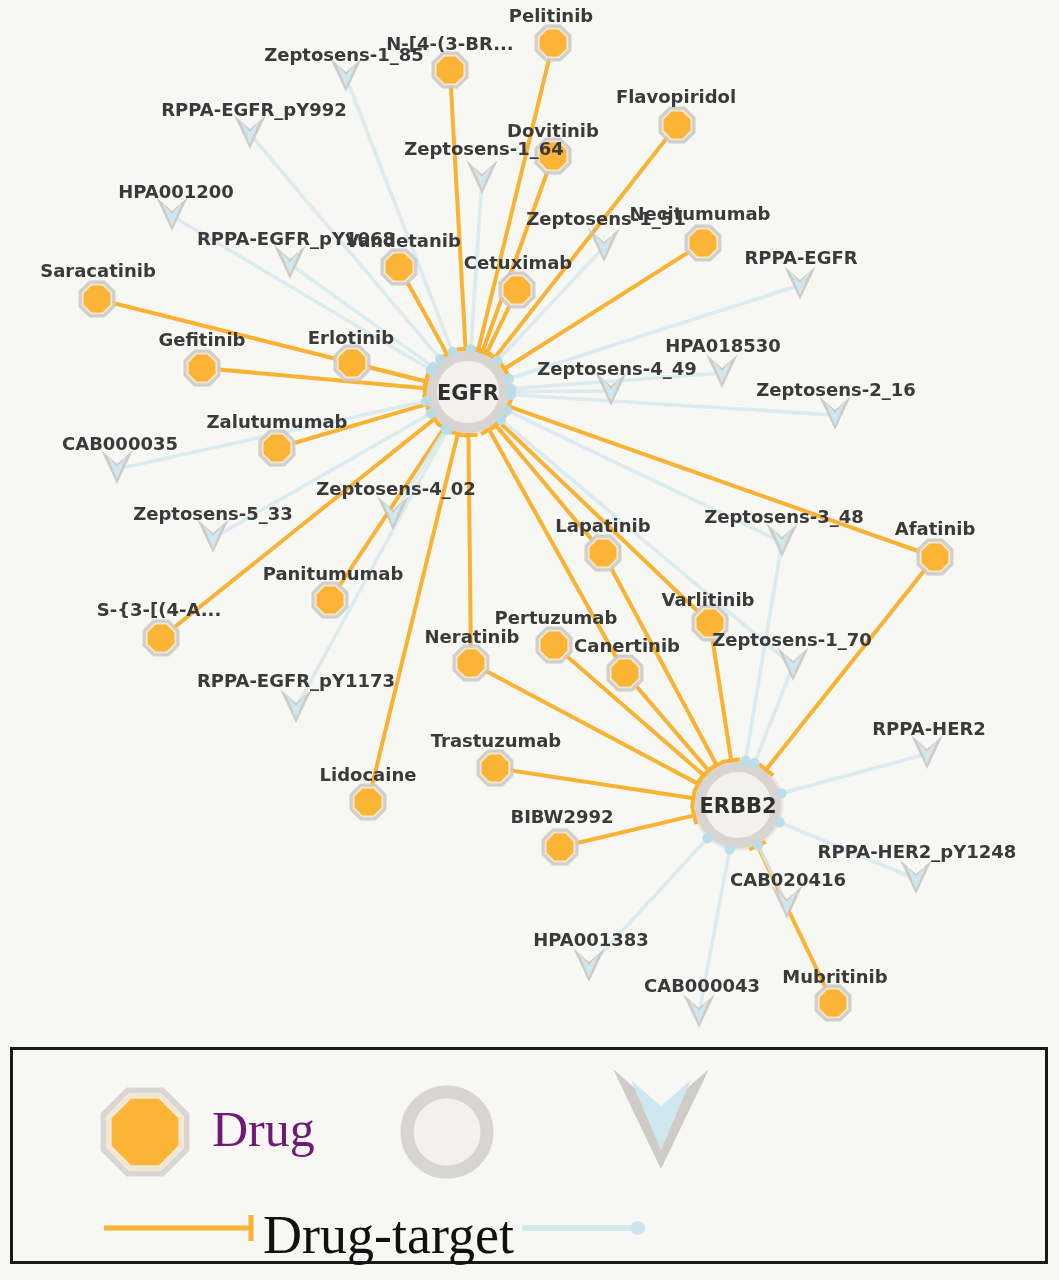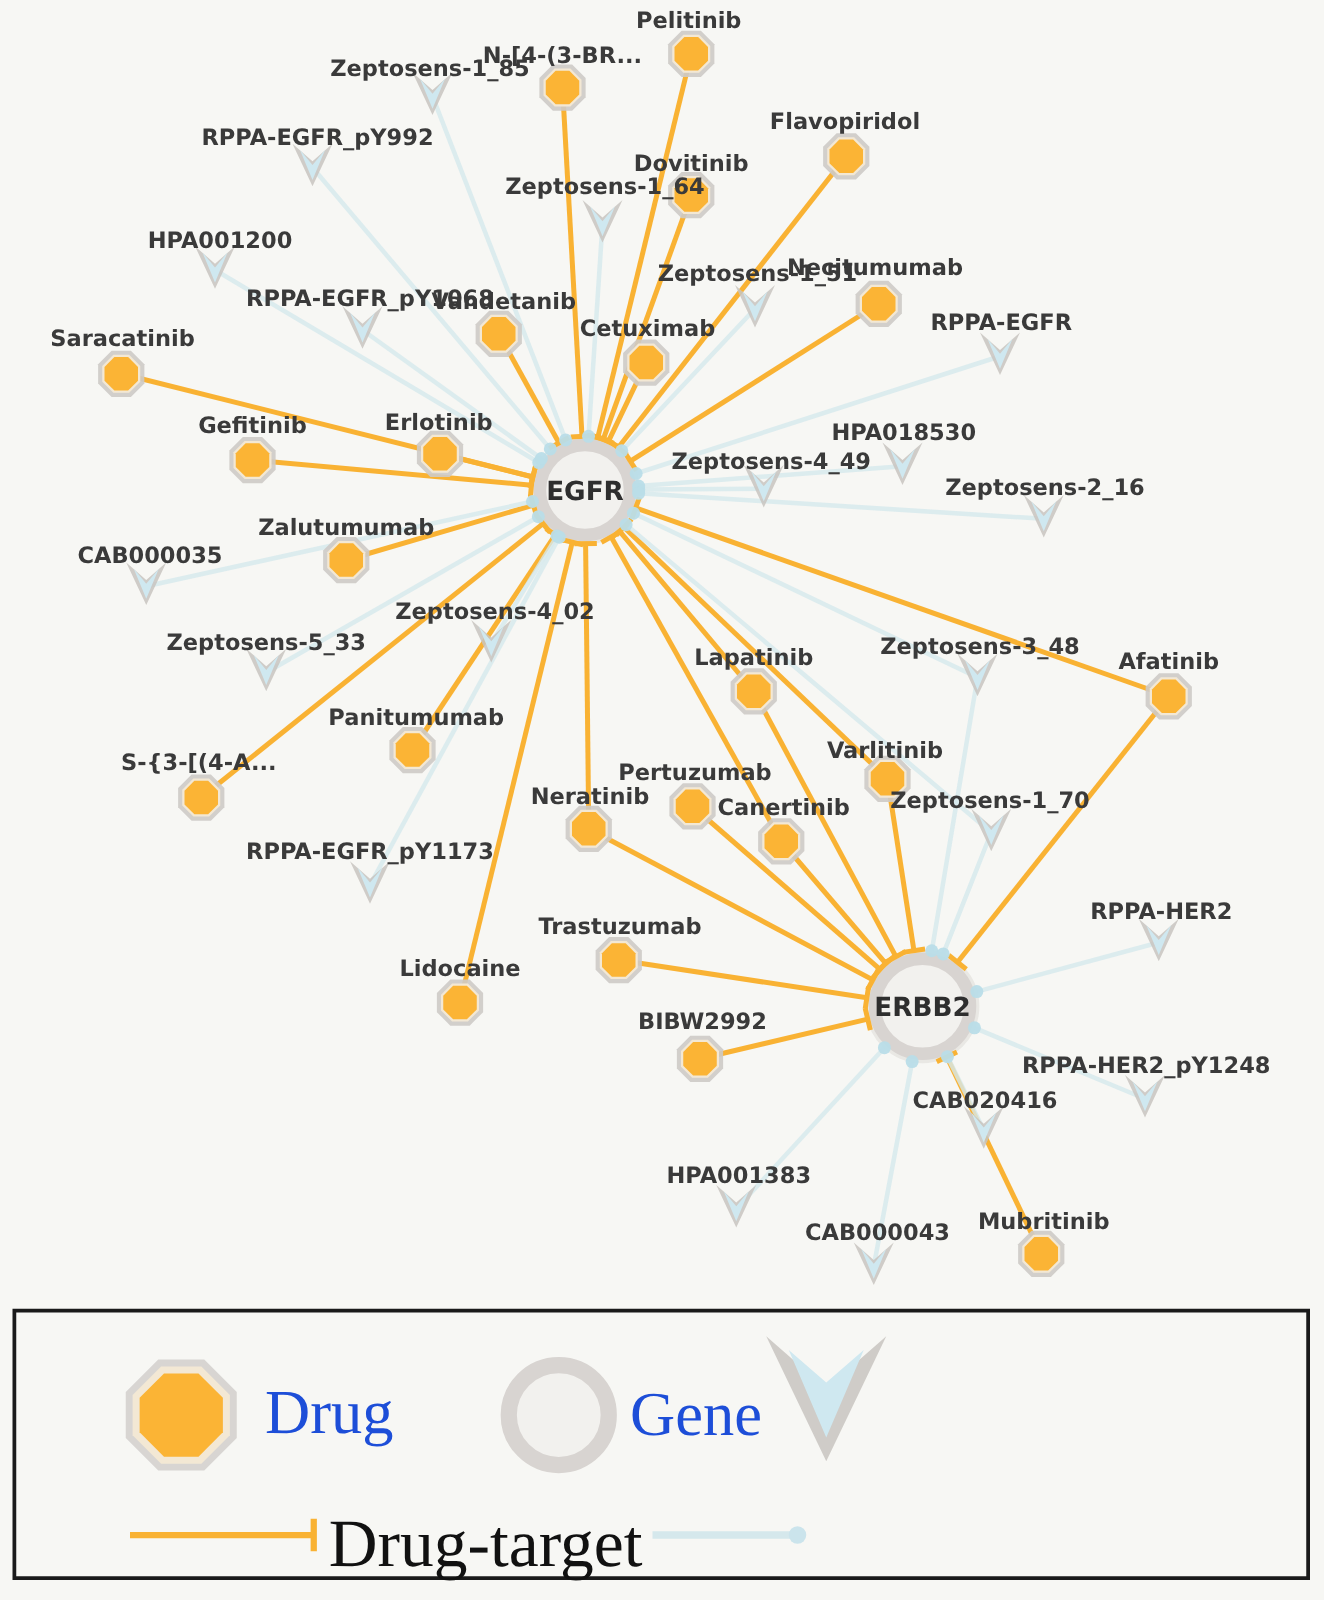--- a/index.html
+++ b/index.html
@@ -7,21 +7,21 @@
   #stage{position:relative;width:1059px;height:1280px;background:#f7f7f4;overflow:hidden;}
   #net{position:absolute;left:0;top:0;}
   .net-label{font-family:"DejaVu Sans",sans-serif;font-weight:700;fill:#3a3a3a;}
   .gene-label{font-family:"DejaVu Sans",sans-serif;font-weight:700;fill:#2e2e2e;}
   
   #legend-title{position:absolute;left:12px;top:1052px;font-family:"Liberation Serif",serif;
     font-weight:700;font-size:42px;color:#0d0d0d;margin-left:28px;}
   #legend-box{position:absolute;left:10px;top:1047px;width:1032px;height:211px;
     border:3px solid #1a1a1a;background:#f7f7f4;}
   .lg-abs{position:absolute;}
-  .lg-node-label{font-family:"Liberation Serif",serif;font-size:50px;color:#1d4ed8;line-height:1.1;}
+  .lg-node-label{font-family:"Liberation Serif",serif;font-size:50px;color:#701a75;line-height:1.1;}
   .lg-edge-label{font-family:"Liberation Serif",serif;font-size:54px;color:#111;line-height:1.1;}
 </style>
 </head>
 <body>
 
 <div id="stage">
 
   <svg id="net" width="1059" height="1280" viewBox="0 0 1059 1280">
       <rect x="0" y="0" width="1059" height="1280" fill="#f7f7f4"></rect>
       <g>
@@ -398,21 +398,20 @@
   <svg class="lg-abs" style="left:95px;top:1082px" width="100" height="100" viewBox="0 0 100 100">
     <polygon points="68.4,5.6 94.4,31.6 94.4,68.4 68.4,94.4 31.6,94.4 5.6,68.4 5.6,31.6 31.6,5.6" fill="#cdcac7" opacity="0.75"></polygon>
     <polygon points="66.1,11.1 88.9,33.9 88.9,66.1 66.1,88.9 33.9,88.9 11.1,66.1 11.1,33.9 33.9,11.1" fill="#f3e8d4"></polygon>
     <polygon points="63.8,16.7 83.3,36.2 83.3,63.8 63.8,83.3 36.2,83.3 16.7,63.8 16.7,36.2 36.2,16.7" fill="#fbb435"></polygon>
   </svg>
   <div class="lg-abs lg-node-label" style="left:212px;top:1102px">Drug</div>
 
   <svg class="lg-abs" style="left:397px;top:1082px" width="100" height="100" viewBox="0 0 100 100">
     <circle cx="50" cy="50" r="40" fill="#f2f1ee" stroke="#d8d4d1" stroke-width="13"></circle>
   </svg>
-  <div class="lg-abs lg-node-label" style="left:504px;top:1104px">Gene</div>
 
   <svg class="lg-abs" style="left:606px;top:1066px" width="110" height="125" viewBox="0 0 110 125">
     <polygon points="7,3 55,103 103,3 55,45" fill="#c8c4c0" opacity="0.85"></polygon>
     <polygon points="25,14 55,84 85,14 55,40" fill="#cfe8f0"></polygon>
   </svg>
 
   <svg class="lg-abs" style="left:100px;top:1210px" width="165" height="36" viewBox="0 0 165 36">
     <line x1="4" y1="18" x2="150" y2="18" stroke="#f9b233" stroke-width="5"></line>
     <line x1="151" y1="5" x2="151" y2="31" stroke="#f9b233" stroke-width="5"></line>
   </svg>

